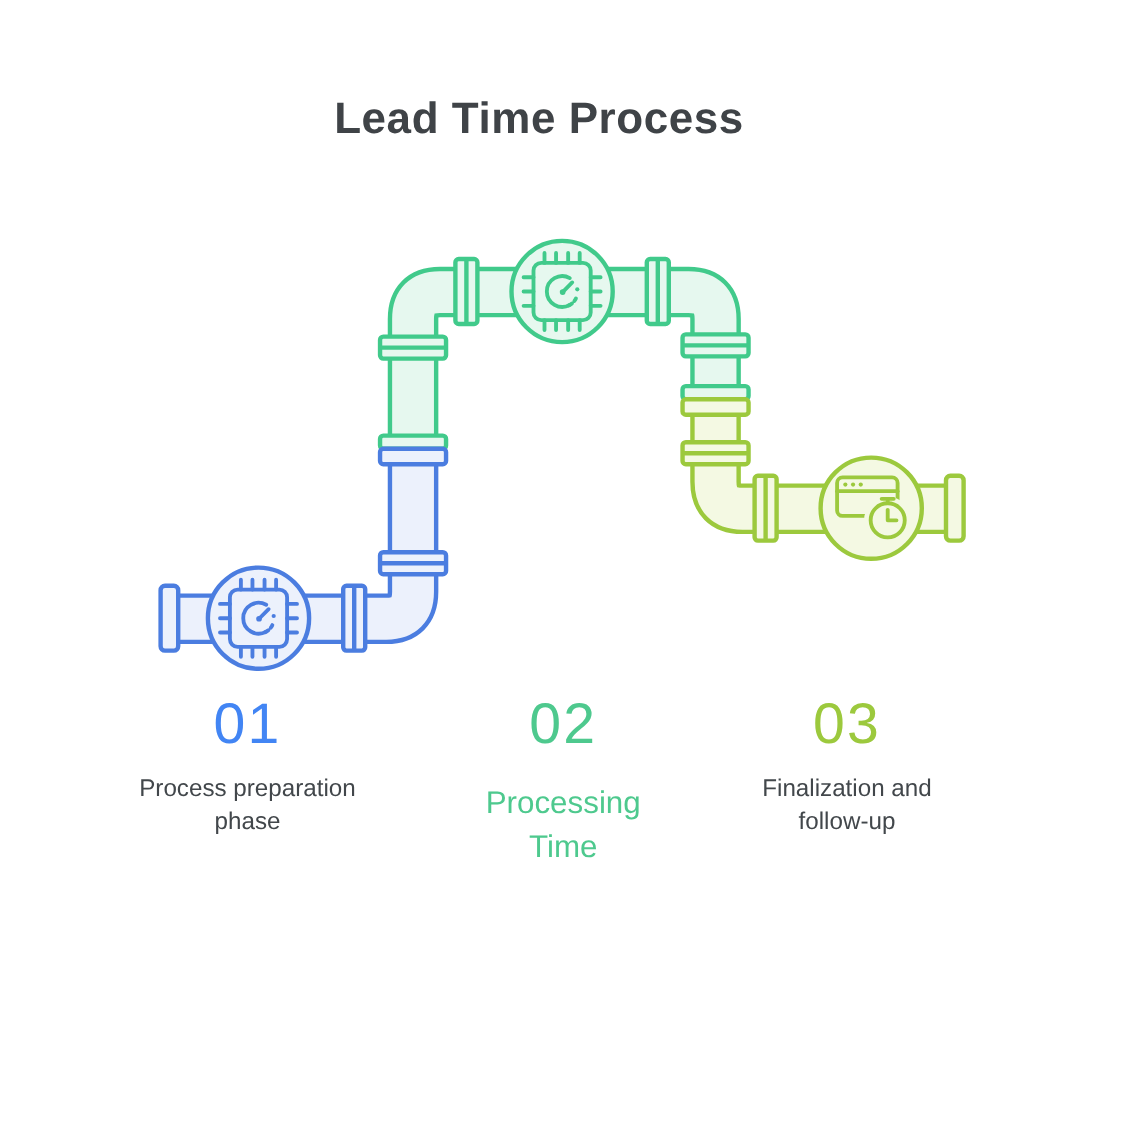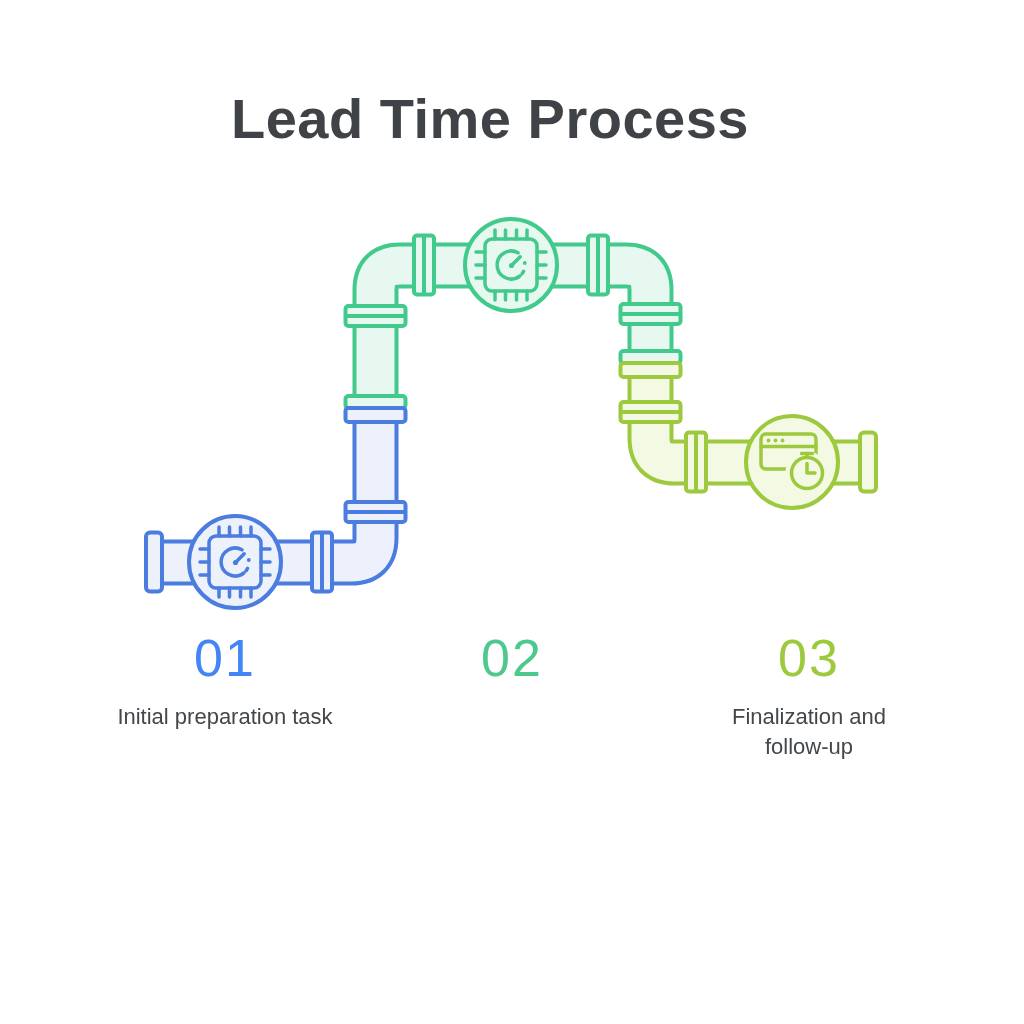--- a/index.html
+++ b/index.html
@@ -2,21 +2,21 @@
 <html style="--c1-stroke: #4b7de0; --c1-fill: #ecf1fc; --c1-text: #4285f4; --c2-stroke: #41ca8b; --c2-fill: #e6f8ef; --c2-text: #4ec98e; --c3-stroke: #9cc93d; --c3-fill: #f4f9e3; --c3-text: #9cc93d; --title-color: #3f4347; --desc-color: #42474b;"><head>
 <meta charset="utf-8">
 <style>
   html,body{margin:0;padding:0;}
   body{
     width:1024px;height:1024px;background:#ffffff;position:relative;overflow:hidden;
     font-family:"Liberation Sans", sans-serif;
   }
   .page-title{
     position:absolute;top:86px;left:0;width:980px;text-align:center;
-    font-size:56px;font-weight:700;letter-spacing:.5px;color:var(--title-color);
+    font-size:40px;font-weight:700;letter-spacing:.5px;color:var(--title-color);
   }
   svg{position:absolute;top:0;left:0;}
 
   
   .pipe{fill:none;}
   .w46{stroke-width:46;} .w38{stroke-width:38;}
   .p1o{stroke:var(--c1-stroke);} .p1i{stroke:var(--c1-fill);}
   .p2o{stroke:var(--c2-stroke);} .p2i{stroke:var(--c2-fill);}
   .p3o{stroke:var(--c3-stroke);} .p3i{stroke:var(--c3-fill);}
 
@@ -31,21 +31,21 @@
   .icon1{stroke:var(--c1-stroke);fill:none;stroke-width:3.5;stroke-linecap:round;stroke-linejoin:round;}
   .icon2{stroke:var(--c2-stroke);fill:none;stroke-width:3.5;stroke-linecap:round;stroke-linejoin:round;}
   .icon3{stroke:var(--c3-stroke);fill:none;stroke-width:3.5;stroke-linecap:round;stroke-linejoin:round;}
   .dot1{fill:var(--c1-stroke);stroke:none;}
   .dot2{fill:var(--c2-stroke);stroke:none;}
   .dot3{fill:var(--c3-stroke);stroke:none;}
   .erase3{fill:var(--c3-fill);stroke:none;}
 
   
   .stage{position:absolute;top:630px;width:250px;display:flex;flex-direction:column;align-items:center;}
-  .stage-1{left:100px;} .stage-2{left:387px;justify-content:flex-end;} .stage-3{left:684px;}
+  .stage-1{left:100px;} .stage-2{left:387px;justify-content:flex-end;} .stage-3{left:645px;}
   .stage .num{font-size:52px;line-height:56px;font-weight:300;letter-spacing:2px;}
   .stage .label{margin-top:24px;font-size:28.5px;line-height:40px;font-weight:500;text-align:center;}
   .stage .desc{margin-top:16px;font-size:22px;line-height:30px;font-weight:400;text-align:center;color:var(--desc-color);}
   .stage-1 .num,.stage-1 .label{color:var(--c1-text);}
   .stage-2 .num,.stage-2 .label{color:var(--c2-text);}
   .stage-3 .num,.stage-3 .label{color:var(--c3-text);}
   .stage-1 .label{max-width:240px;} .stage-2 .label{max-width:200px;} .stage-3 .label{max-width:175px;}
   .stage-1 .desc{max-width:230px;} .stage-2 .desc{max-width:262px;} .stage-3 .desc{max-width:205px;}
 </style>
 </head>
@@ -157,21 +157,22 @@
       <circle class="erase3" cx="15" cy="11" r="21.5"></circle>
       <path d="M 9.5,-8.5 H 20.5 M 15,-8.5 V -4.5"></path>
       <circle cx="15" cy="11" r="15.5" fill="var(--c3-fill)"></circle>
       <path d="M 15,11 V 1.5 M 15,11 H 23"></path>
     </g>
   </g>
 </svg>
 
 <div class="stage stage-1">
   <div class="num">01</div>
-  <div class="desc">Initial preparation task</div>
+  <div class="desc">Process preparation phase</div>
 </div>
 <div class="stage stage-2">
   <div class="num">02</div>
+  <div class="label">Processing Time</div>
 </div>
 <div class="stage stage-3">
   <div class="num">03</div>
   <div class="desc">Finalization and follow-up</div>
 </div>
 
 </body></html>

